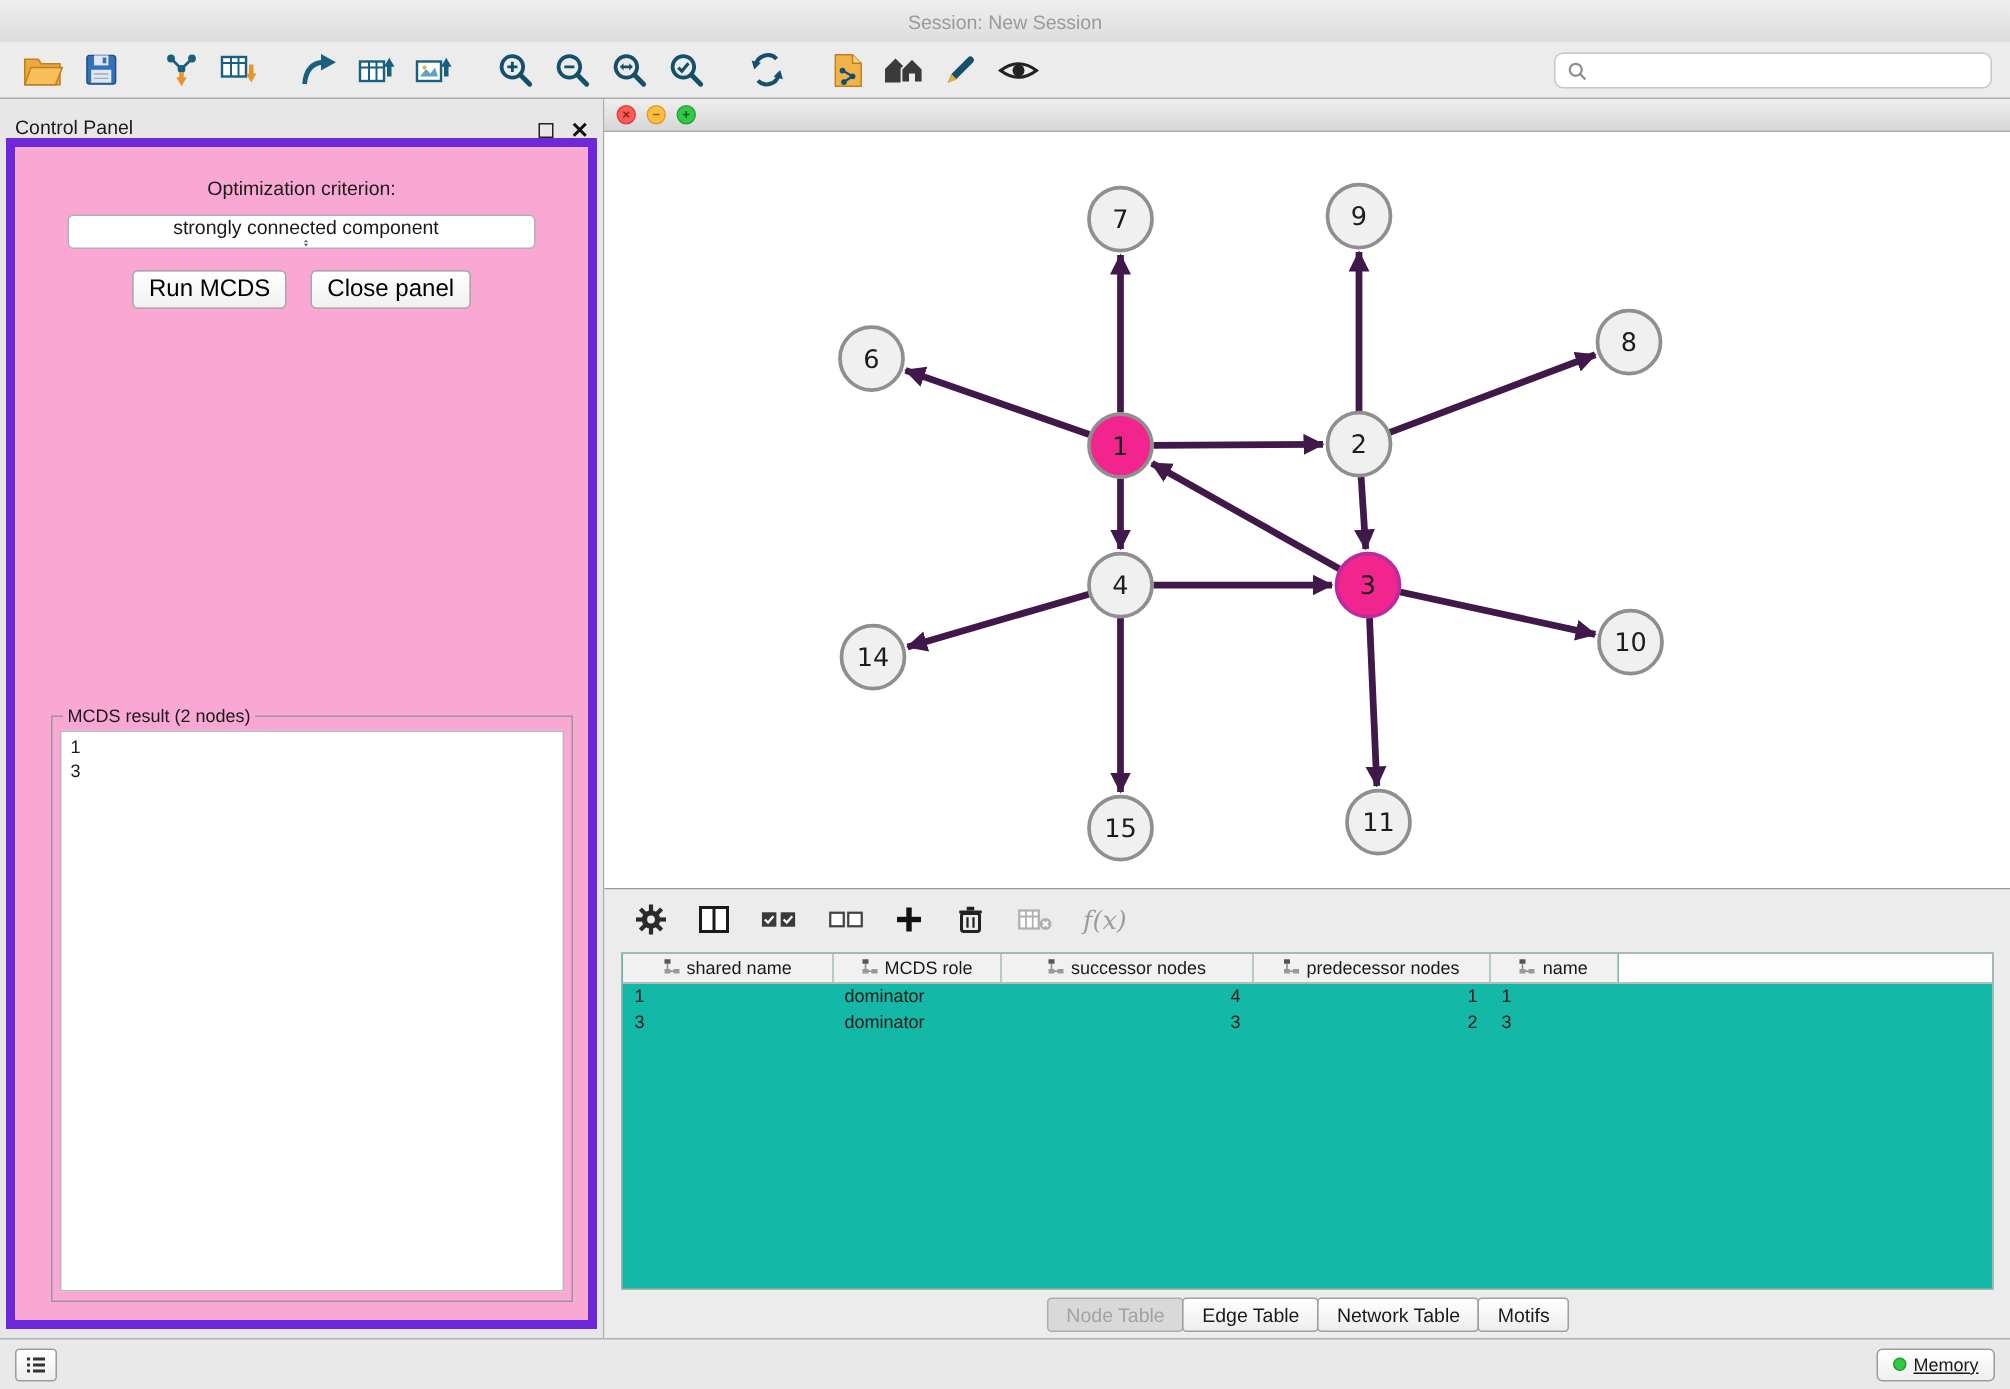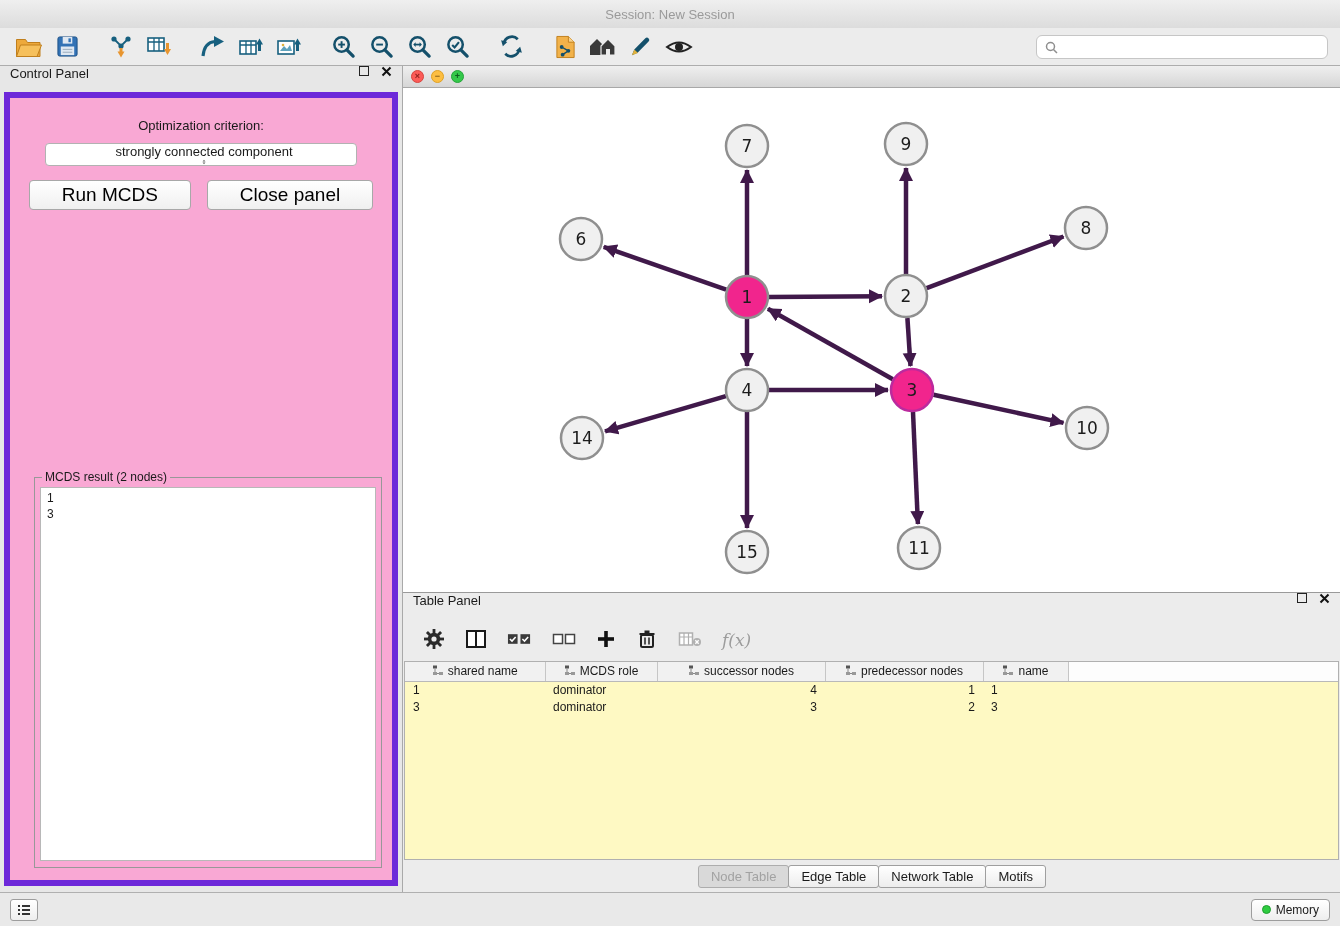--- a/index.html
+++ b/index.html
@@ -11,63 +11,63 @@
   .toolbar{height:38px;display:flex;align-items:center;padding:0 10px;background:#ececec;border-bottom:1px solid #adadad;position:relative;}
   .tbtn{width:38px;height:32px;display:flex;align-items:center;justify-content:center;flex:0 0 auto;}
   .tgap{width:16px;flex:0 0 auto;}
   .search{position:absolute;right:12px;top:7px;width:292px;height:24px;background:#fff;border:1px solid #c6c6c6;border-radius:6px;display:flex;align-items:center;padding:0 8px;gap:5px;}
   .search input{border:none;outline:none;flex:1;font-size:12px;background:transparent;font-family:inherit;}
 
   .main{display:flex;height:826px;}
 
   
   .control-panel{width:403px;background:#e7e7e7;border-right:1px solid #a9a9a9;display:flex;flex-direction:column;flex:0 0 auto;}
-  .panel-header{height:26px;display:flex;align-items:flex-start;padding:0 10px;font-size:13px;flex:0 0 auto;}
+  .panel-header{height:26px;display:flex;align-items:flex-end;padding:0 10px;font-size:13px;flex:0 0 auto;}
   .panel-header .spacer{flex:1;}
   .float-icon{width:10px;height:10px;border:1.5px solid #222;margin-right:12px;display:inline-block;}
   .tabs{display:flex;justify-content:center;padding-top:2px;flex:0 0 auto;}
   .tab{border:1px solid #9f9f9f;background:linear-gradient(#ffffff,#ededed);padding:3px 12px;font-size:13px;margin-right:-1px;border-radius:3px 3px 0 0;color:#1a1a1a;cursor:default;}
   .tab.active{background:#d9d9d9;color:#a2a2a2;border-color:#adadad;}
   .cp-content{flex:1;margin:0 4px 6px;border:6px solid #6d28d9;background:#f9a8d4;position:relative;}
   .opt-label{text-align:center;margin-top:20px;}
   .dropdown{width:312px;height:23px;margin:10px auto 0;background:#fff;border:1px solid #b2b2b2;border-radius:4px;display:flex;align-items:center;padding:0 4px 0 10px;font-size:13px;flex-direction:column;}
   .dropdown .dval{flex:1;}
   .btn-row{display:flex;justify-content:center;gap:16px;margin-top:14px;}
-  .btn{background:linear-gradient(#ffffff,#f0f0f0);border:1px solid #a8a8a8;border-radius:4px;padding:3px 32px;font-size:19px;font-family:inherit;}
+  .btn{background:linear-gradient(#ffffff,#f0f0f0);border:1px solid #a8a8a8;border-radius:4px;padding:3px 10px;font-size:16px;font-family:inherit;}
   fieldset.result{position:absolute;left:8px;right:10px;top:372px;bottom:12px;border:1px solid #989898;padding:3px 5px 6px;margin-left:16px;}
   fieldset.result legend{font-size:12px;padding:0 3px;margin-left:2px;color:#1a1a1a;}
   .result-box{width:100%;height:100%;background:#fff;border:1px solid #b8b8b8;font-size:12px;padding:2px 6px;line-height:16px;overflow:auto;}
 
   
   .right-col{flex:1;display:flex;flex-direction:column;background:#ececec;min-width:0;}
   .network-window{height:527px;display:flex;flex-direction:column;border-bottom:1px solid #9a9a9a;flex:0 0 auto;}
   .net-titlebar{height:22px;background:linear-gradient(#efefef,#d6d6d6);border-bottom:1px solid #a8a8a8;display:flex;align-items:center;padding:0 8px;position:relative;flex:0 0 auto;}
   .tl{width:13px;height:13px;border-radius:50%;margin-right:7px;display:flex;align-items:center;justify-content:center;font-size:9px;font-weight:bold;line-height:1;z-index:2;}
   .tl.red{background:#fc5b57;border:1px solid #d6453f;color:#8c1f1b;}
   .tl.yellow{background:#fdbe41;border:1px solid #dfa123;color:#8a6116;}
   .tl.green{background:#34c84a;border:1px solid #24a439;color:#0e5f1e;}
   .net-title{position:absolute;left:0;right:0;text-align:center;font-size:13px;color:#222;pointer-events:none;}
   .canvas{flex:1;background:#fff;overflow:hidden;}
 
   
   .table-panel{flex:1;display:flex;flex-direction:column;background:#ececec;min-height:0;}
   .table-toolbar{height:42px;display:flex;align-items:center;gap:20px;padding-left:20px;flex:0 0 auto;}
   .fx{font-family:"DejaVu Serif","Liberation Serif",serif;font-style:italic;font-size:17px;color:#9c9c9c;}
-  .table-area{flex:1;margin:0 1px;background:#fef9c3;border:1px solid #b0b0b0;overflow:hidden;}
+  .table-area{flex:1;margin:0 11px;background:#14b8a6;border:1px solid #b0b0b0;overflow:hidden;}
   table{border-collapse:collapse;width:100%;font-size:12px;table-layout:fixed;}
   th{background:#f1f1f1;border-right:1px solid #c6c6c6;border-bottom:1px solid #b9b9b9;font-weight:normal;height:19px;text-align:center;padding:0 4px;overflow:hidden;white-space:nowrap;}
   th.filler{background:#fdfdfd;border-right:none;}
   .th-inner{display:inline-flex;align-items:center;gap:4px;}
   td{height:17px;padding:0 8px;white-space:nowrap;overflow:hidden;}
   td.num{text-align:right;}
   .table-tabs{height:32px;display:flex;align-items:center;justify-content:center;flex:0 0 auto;}
   .table-tabs .tab{border-radius:3px;}
 
   
-  .statusbar{height:34px;background:#e9e9e9;border-top:1px solid #b0b0b0;display:flex;align-items:center;padding:0 10px;}
+  .statusbar{height:34px;background:#e9e9e9;border-top:1px solid #b0b0b0;display:flex;align-items:center;padding:0 10px;text-decoration:underline;}
   .list-btn{width:28px;height:22px;border:1px solid #9d9d9d;border-radius:3px;background:linear-gradient(#fff,#eee);display:flex;align-items:center;justify-content:center;}
   .memory-btn{margin-left:auto;height:22px;border:1px solid #9d9d9d;border-radius:4px;background:linear-gradient(#fff,#eee);display:flex;align-items:center;gap:5px;padding:0 10px;font-size:12px;}
   .memory-dot{width:9px;height:9px;border-radius:50%;background:#2ecc40;border:1px solid #1f9e30;}
 </style>
 </head>
 <body>
 
 <div class="app">
 
   <div class="titlebar">
@@ -321,28 +321,20 @@
                 <text x="344" y="470" text-anchor="middle" font-size="17" fill="#1c1c1c" font-family="DejaVu Sans, Liberation Sans, sans-serif">15</text>
               </g>
               <g>
                 <circle cx="516" cy="460" r="21" fill="#f0f0f0" stroke="#8f8f8f" stroke-width="2.5"></circle>
                 <text x="516" y="466" text-anchor="middle" font-size="17" fill="#1c1c1c" font-family="DejaVu Sans, Liberation Sans, sans-serif">11</text>
               </g>
             </svg></div>
       </div>
 
       <div class="table-panel">
-        <div class="panel-header">
-          <span>Table Panel</span>
-          <span class="spacer"></span>
-          <span class="float-icon"></span>
-          <svg width="11" height="11" viewBox="0 0 11 11">
-              <path d="M1.5 1.5 L9.5 9.5 M9.5 1.5 L1.5 9.5" stroke="#111" stroke-width="2"></path>
-            </svg>
-        </div>
         <div class="table-toolbar">
           <span>
             <svg width="22" height="22" viewBox="0 0 22 22">
                 <g fill="#2b2b2b">
                   <rect x="9.6" y="1" width="2.8" height="20"></rect>
                   <rect x="9.6" y="1" width="2.8" height="20" transform="rotate(45 11 11)"></rect>
                   <rect x="9.6" y="1" width="2.8" height="20" transform="rotate(90 11 11)"></rect>
                   <rect x="9.6" y="1" width="2.8" height="20" transform="rotate(135 11 11)"></rect>
                   <circle cx="11" cy="11" r="6.2"></circle>
                 </g>

